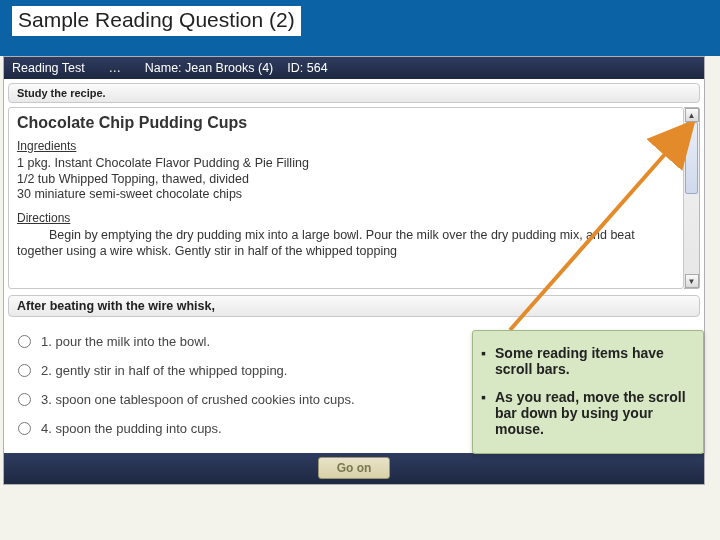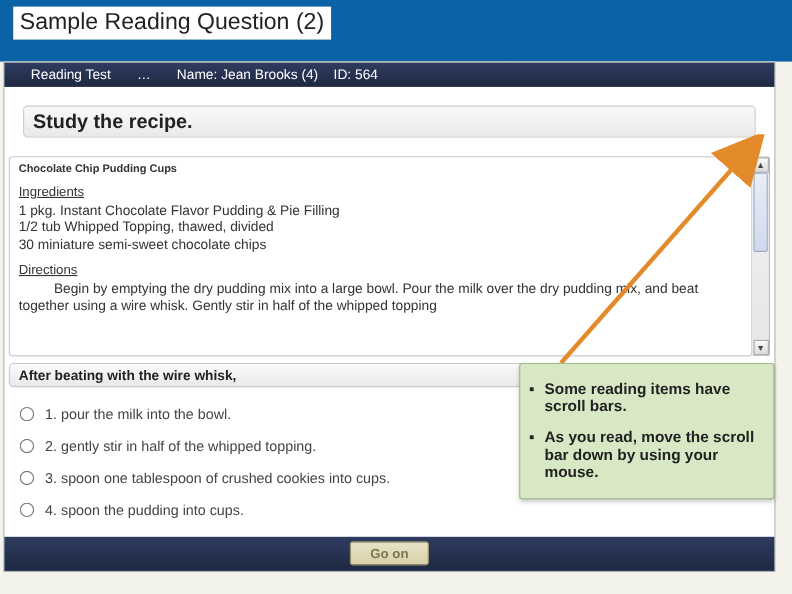--- a/index.html
+++ b/index.html
@@ -35,52 +35,52 @@
     margin-left: 3px;
     border: 1px solid #aeb0b3;
     background: #fff;
   }
   .app-top {
     display: flex;
     align-items: center;
     background: linear-gradient(#2f3c5f, #1d2842);
     color: #fff;
     font-size: 12.5px;
-    padding: 2px 24px;
+    padding: 2px 8px;
     height: 22px;
   }
   .app-top .seg { white-space: nowrap; }
   .app-top .gap { flex: 0 0 auto; width: 60px; text-align: center;}
   .app-top .spacer { flex: 1; }
   .study-bar {
     background: linear-gradient(#fafafa, #e9e9e9);
     border: 1px solid #c9c9c9;
     border-radius: 4px;
-    margin: 17px;
+    margin: 4px;
     padding: 3px 8px;
-    font-size: 18px;
+    font-size: 11px;
     font-weight: bold;
     color: #222;
   }
   .passage-wrap {
     display: flex;
     margin: 0 4px;
   }
   .passage {
     border: 1px solid #c9c9c9;
     border-radius: 3px;
     flex: 1;
     padding: 5px 8px;
     font-size: 12.5px;
     color: #333;
     height: 182px;
     overflow: hidden;
     line-height: 1.25;
   }
-  .passage h4 { font-size: 10px; margin-bottom: 6px; }
+  .passage h4 { font-size: 16px; margin-bottom: 6px; }
   .passage .sec { text-decoration: underline; margin: 4px 0 2px; font-size: 12px;}
   .scroll-col {
     width: 16px;
     border: 1px solid #b8b8b8;
     border-left: none;
     border-radius: 0 3px 3px 0;
     background: linear-gradient(#f2f2f2, #e6e6e6);
     display: flex;
     flex-direction: column;
     align-items: center;

